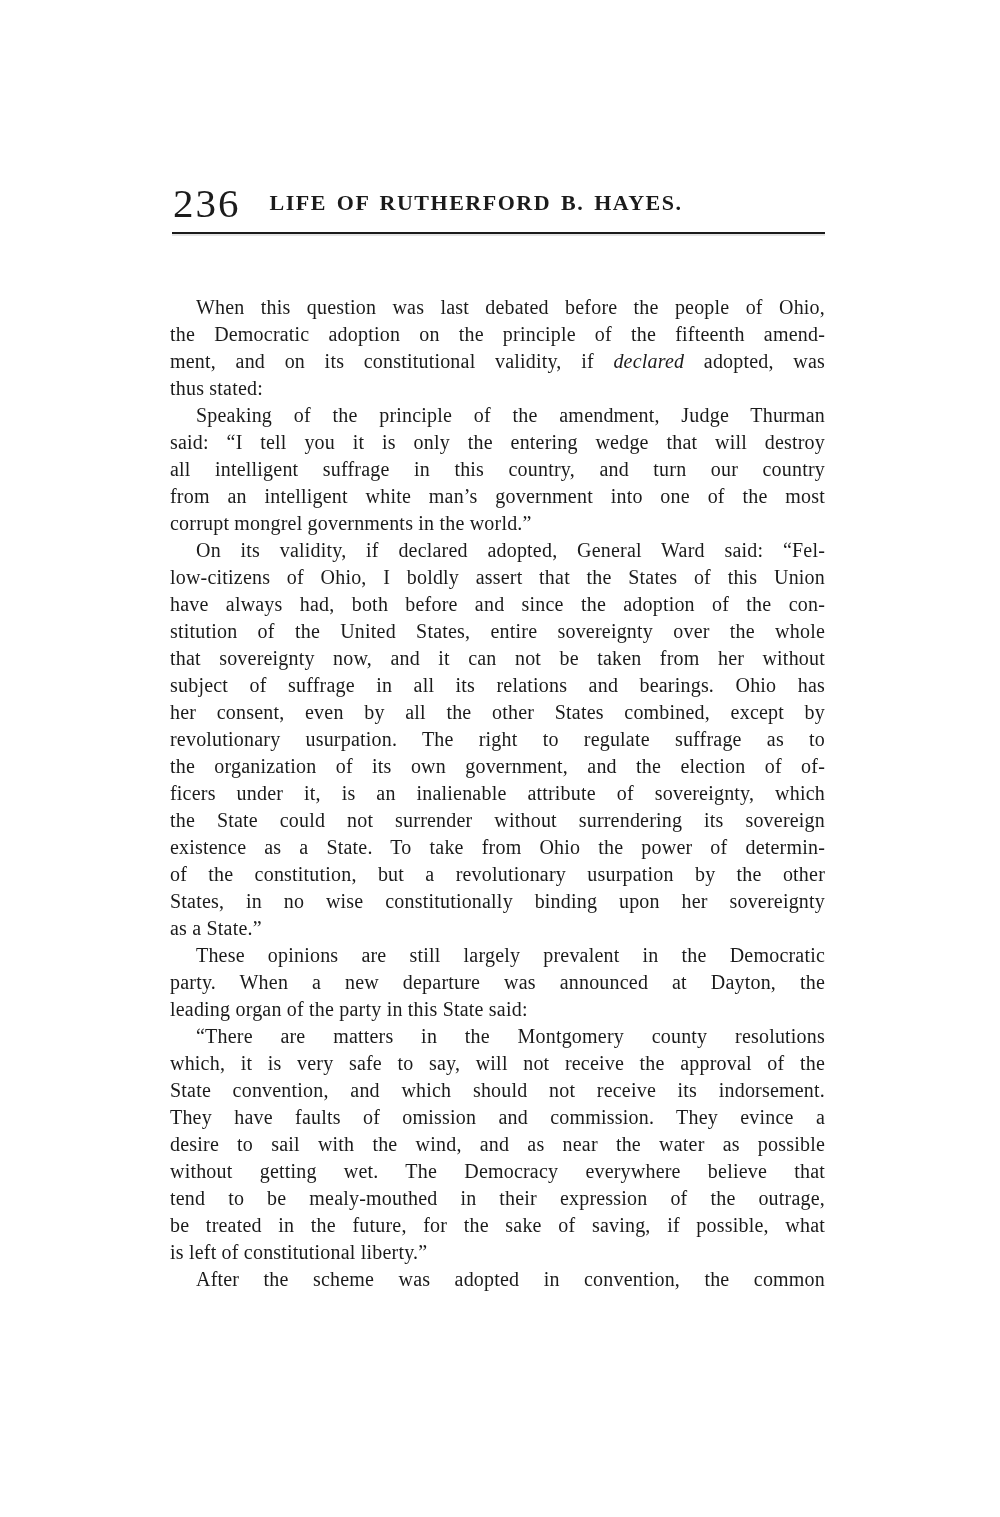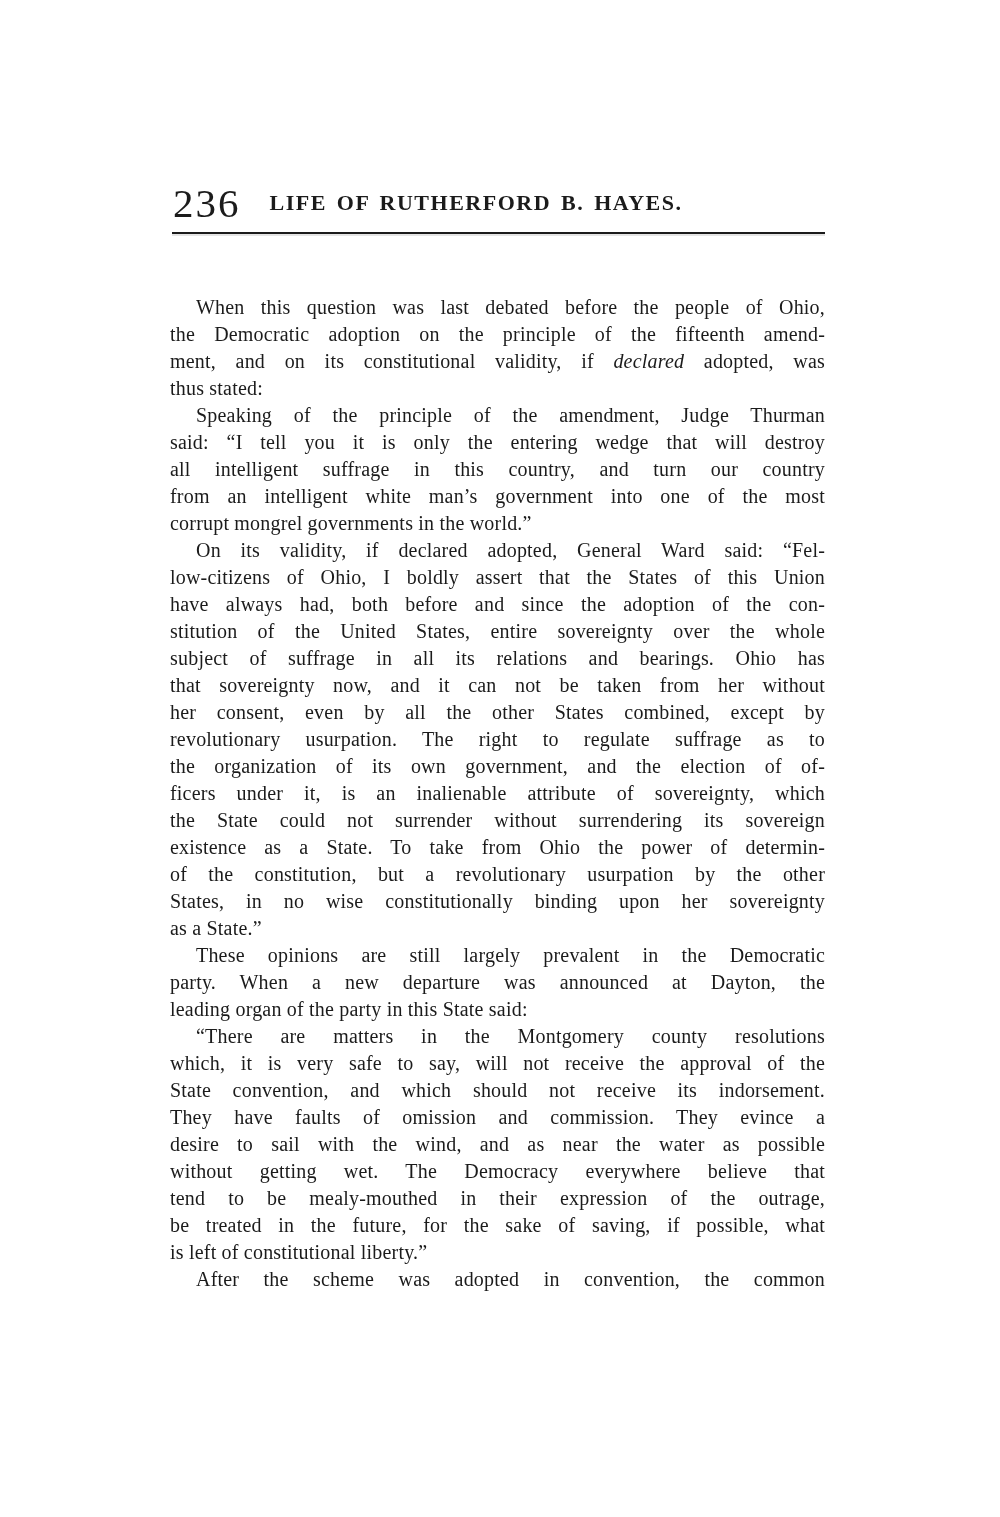--- a/index.html
+++ b/index.html
@@ -96,22 +96,22 @@
         <div class="line">said: “I tell you it is only the entering wedge that will destroy</div>
         <div class="line">all intelligent suffrage in this country, and turn our country</div>
         <div class="line">from an intelligent white man’s government into one of the most</div>
         <div class="line flush">corrupt mongrel governments in the world.”</div>
       </div>
       <div class="paragraph">
         <div class="line first">On its validity, if declared adopted, General Ward said: “Fel-</div>
         <div class="line">low-citizens of Ohio, I boldly assert that the States of this Union</div>
         <div class="line">have always had, both before and since the adoption of the con-</div>
         <div class="line">stitution of the United States, entire sovereignty over the whole</div>
+        <div class="line">that sovereignty now, and it can not be taken from her without</div>
         <div class="line">subject of suffrage in all its relations and bearings. Ohio has</div>
-        <div class="line">that sovereignty now, and it can not be taken from her without</div>
         <div class="line">her consent, even by all the other States combined, except by</div>
         <div class="line">revolutionary usurpation. The right to regulate suffrage as to</div>
         <div class="line">the organization of its own government, and the election of of-</div>
         <div class="line">ficers under it, is an inalienable attribute of sovereignty, which</div>
         <div class="line">the State could not surrender without surrendering its sovereign</div>
         <div class="line">existence as a State. To take from Ohio the power of determin-</div>
         <div class="line">of the constitution, but a revolutionary usurpation by the other</div>
         <div class="line">States, in no wise constitutionally binding upon her sovereignty</div>
         <div class="line flush">as a State.”</div>
       </div>

